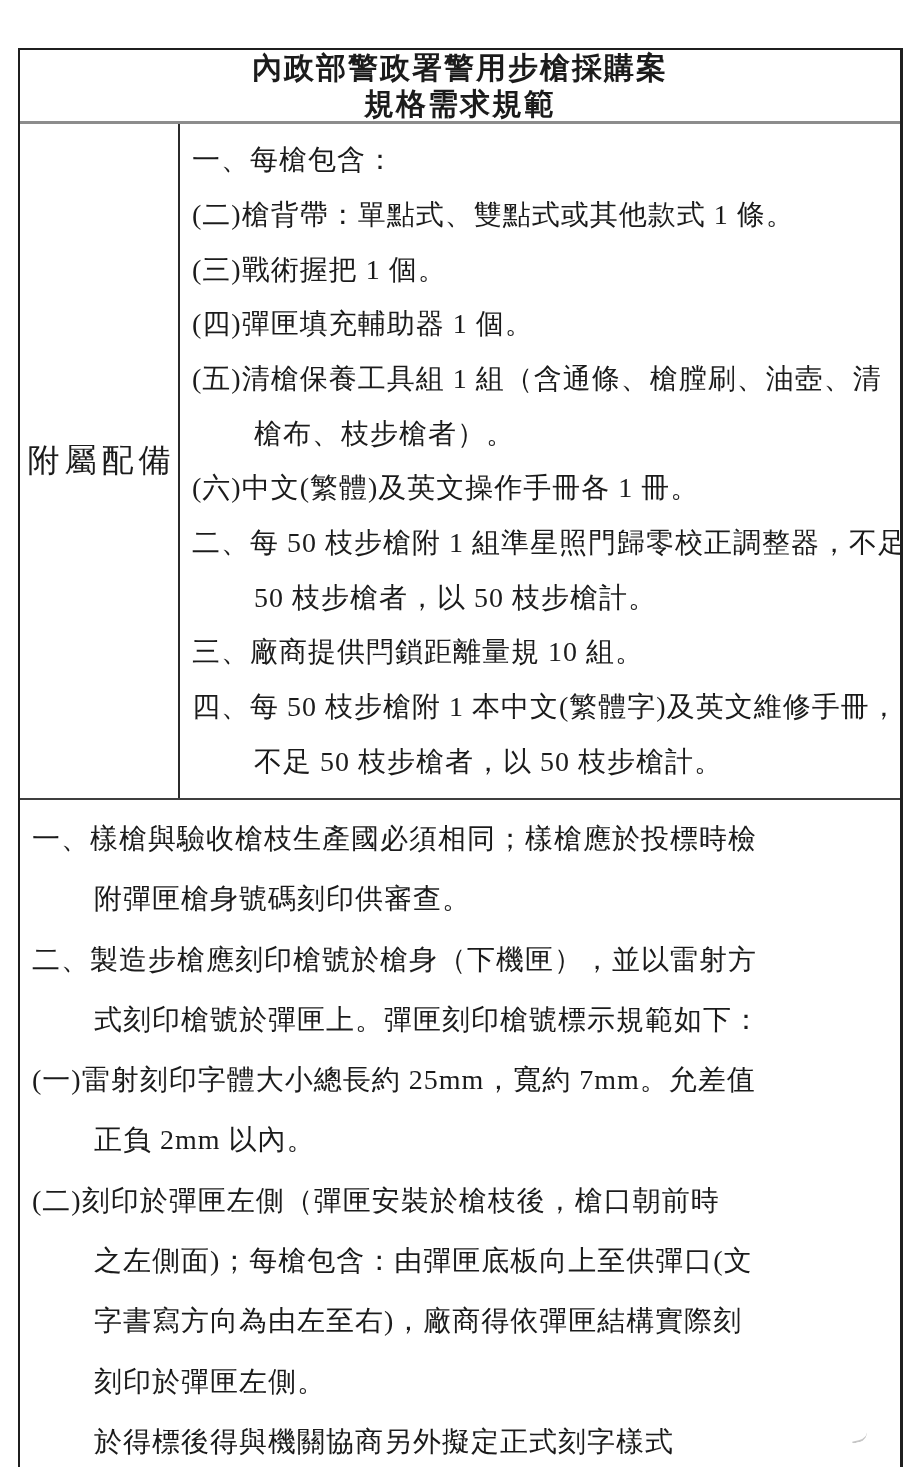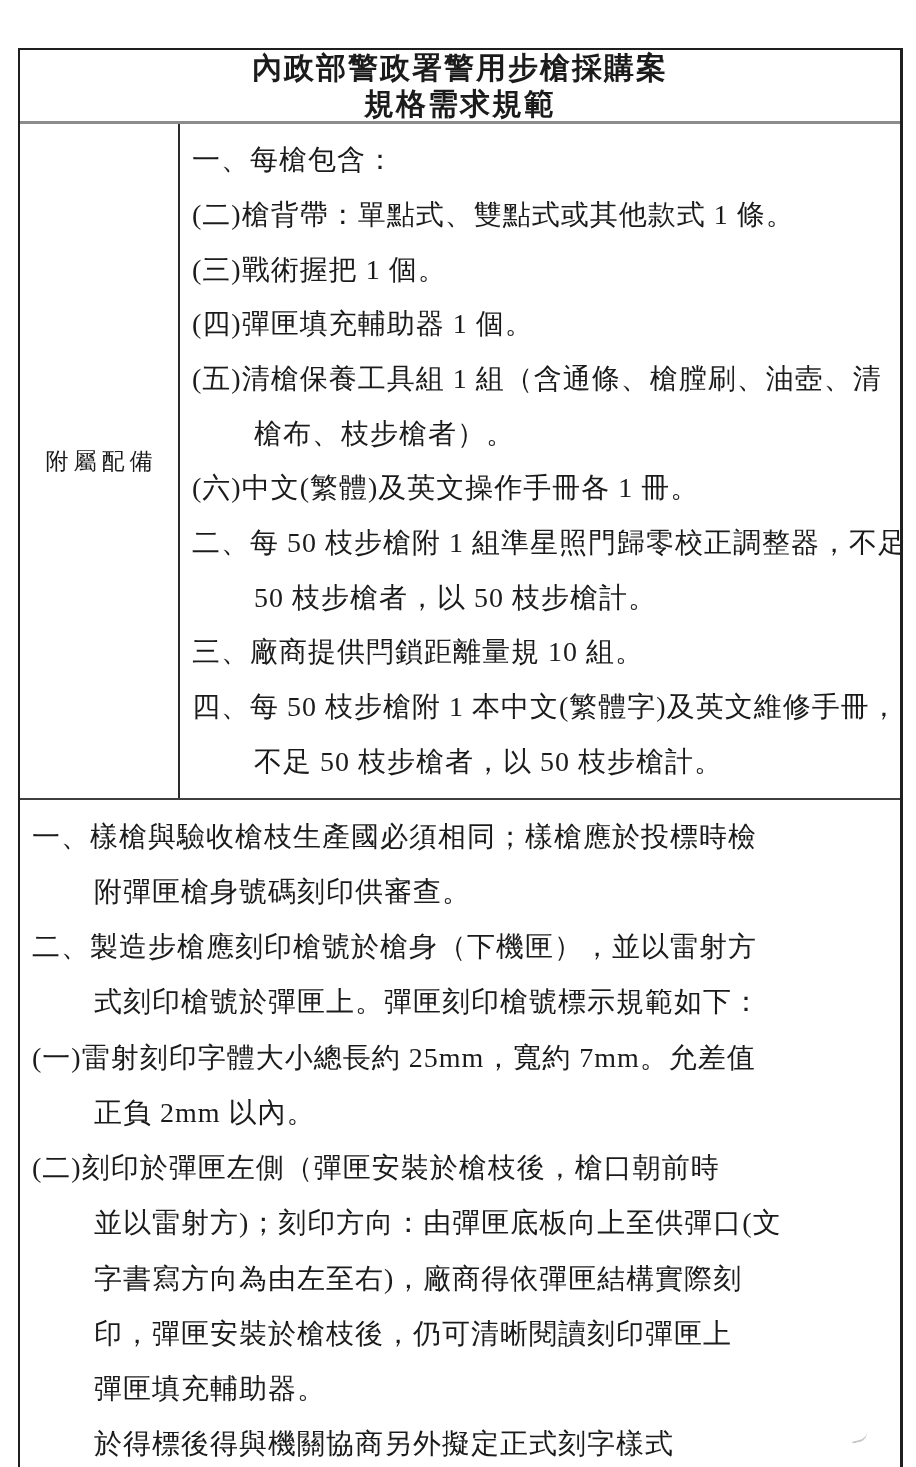--- a/index.html
+++ b/index.html
@@ -57,21 +57,21 @@
     flex: 1;
   }
   .label-cell {
     width: 160px;
     flex: none;
     box-sizing: border-box;
     border-right: 2px solid #2b2b2b;
     display: flex;
     align-items: center;
     justify-content: center;
-    font-size: 23px;
+    font-size: 32px;
     letter-spacing: 5px;
     text-indent: 5px; 
   }
   .content-cell {
     flex: 1;
     min-width: 0;
     box-sizing: border-box;
     display: flex;
     flex-direction: column;
     justify-content: space-around;
@@ -132,23 +132,22 @@
 
   <div class="body-row row-2">
     <div class="content-cell">
         <div class="ln">一、樣槍與驗收槍枝生產國必須相同；樣槍應於投標時檢</div>
         <div class="ln indent">附彈匣槍身號碼刻印供審查。</div>
         <div class="ln">二、製造步槍應刻印槍號於槍身（下機匣），並以雷射方</div>
         <div class="ln indent">式刻印槍號於彈匣上。彈匣刻印槍號標示規範如下：</div>
         <div class="ln">(一)雷射刻印字體大小總長約 25mm，寬約 7mm。允差值</div>
         <div class="ln indent">正負 2mm 以內。</div>
         <div class="ln">(二)刻印於彈匣左側（彈匣安裝於槍枝後，槍口朝前時</div>
-        <div class="ln indent">並以雷射方)；刻印方向：由彈匣底板向上至供彈口(文</div>
+        <div class="ln indent">之左側面)；每槍包含：由彈匣底板向上至供彈口(文</div>
         <div class="ln indent">字書寫方向為由左至右)，廠商得依彈匣結構實際刻</div>
-        <div class="ln indent">印，彈匣安裝於槍枝後，仍可清晰閱讀刻印彈匣上</div>
-        <div class="ln indent">彈匣填充輔助器。</div>
+        <div class="ln indent">刻印於彈匣左側。</div>
         <div class="ln indent">於得標後得與機關協商另外擬定正式刻字樣式</div>
       </div>
   </div>
 
 </div>
 
 <div class="scan-artifact"></div>
 
 </body></html>

